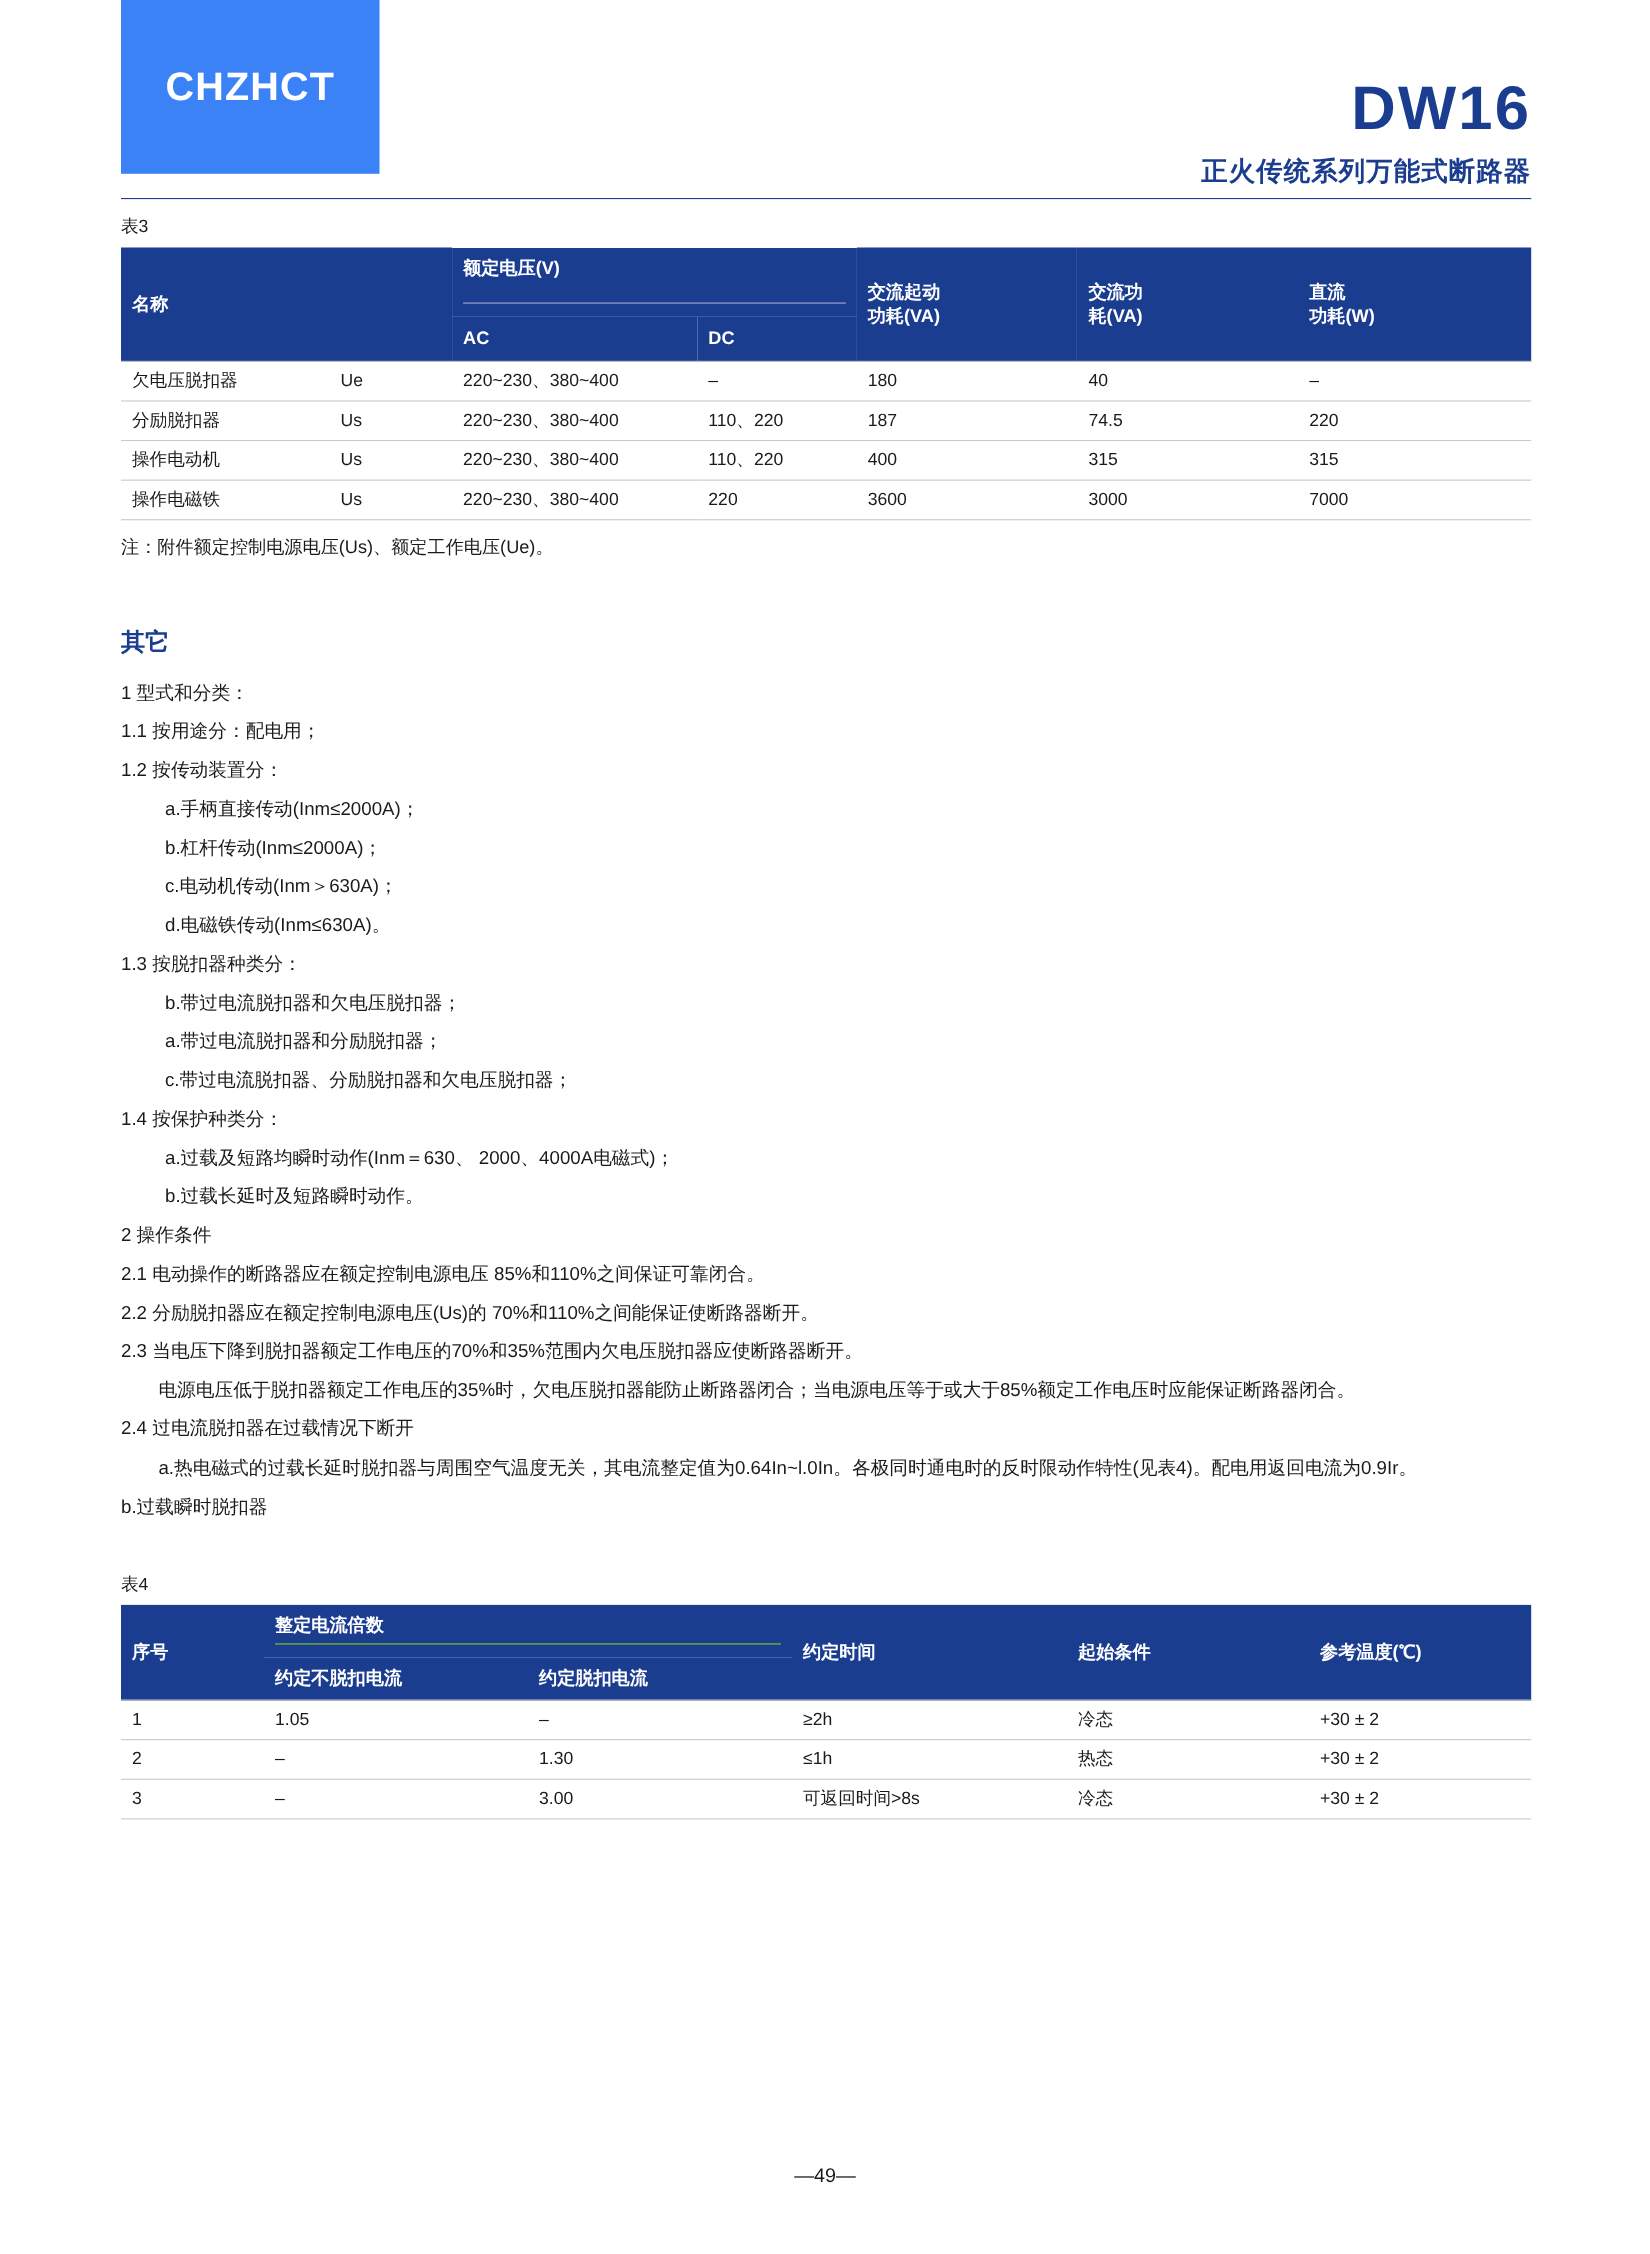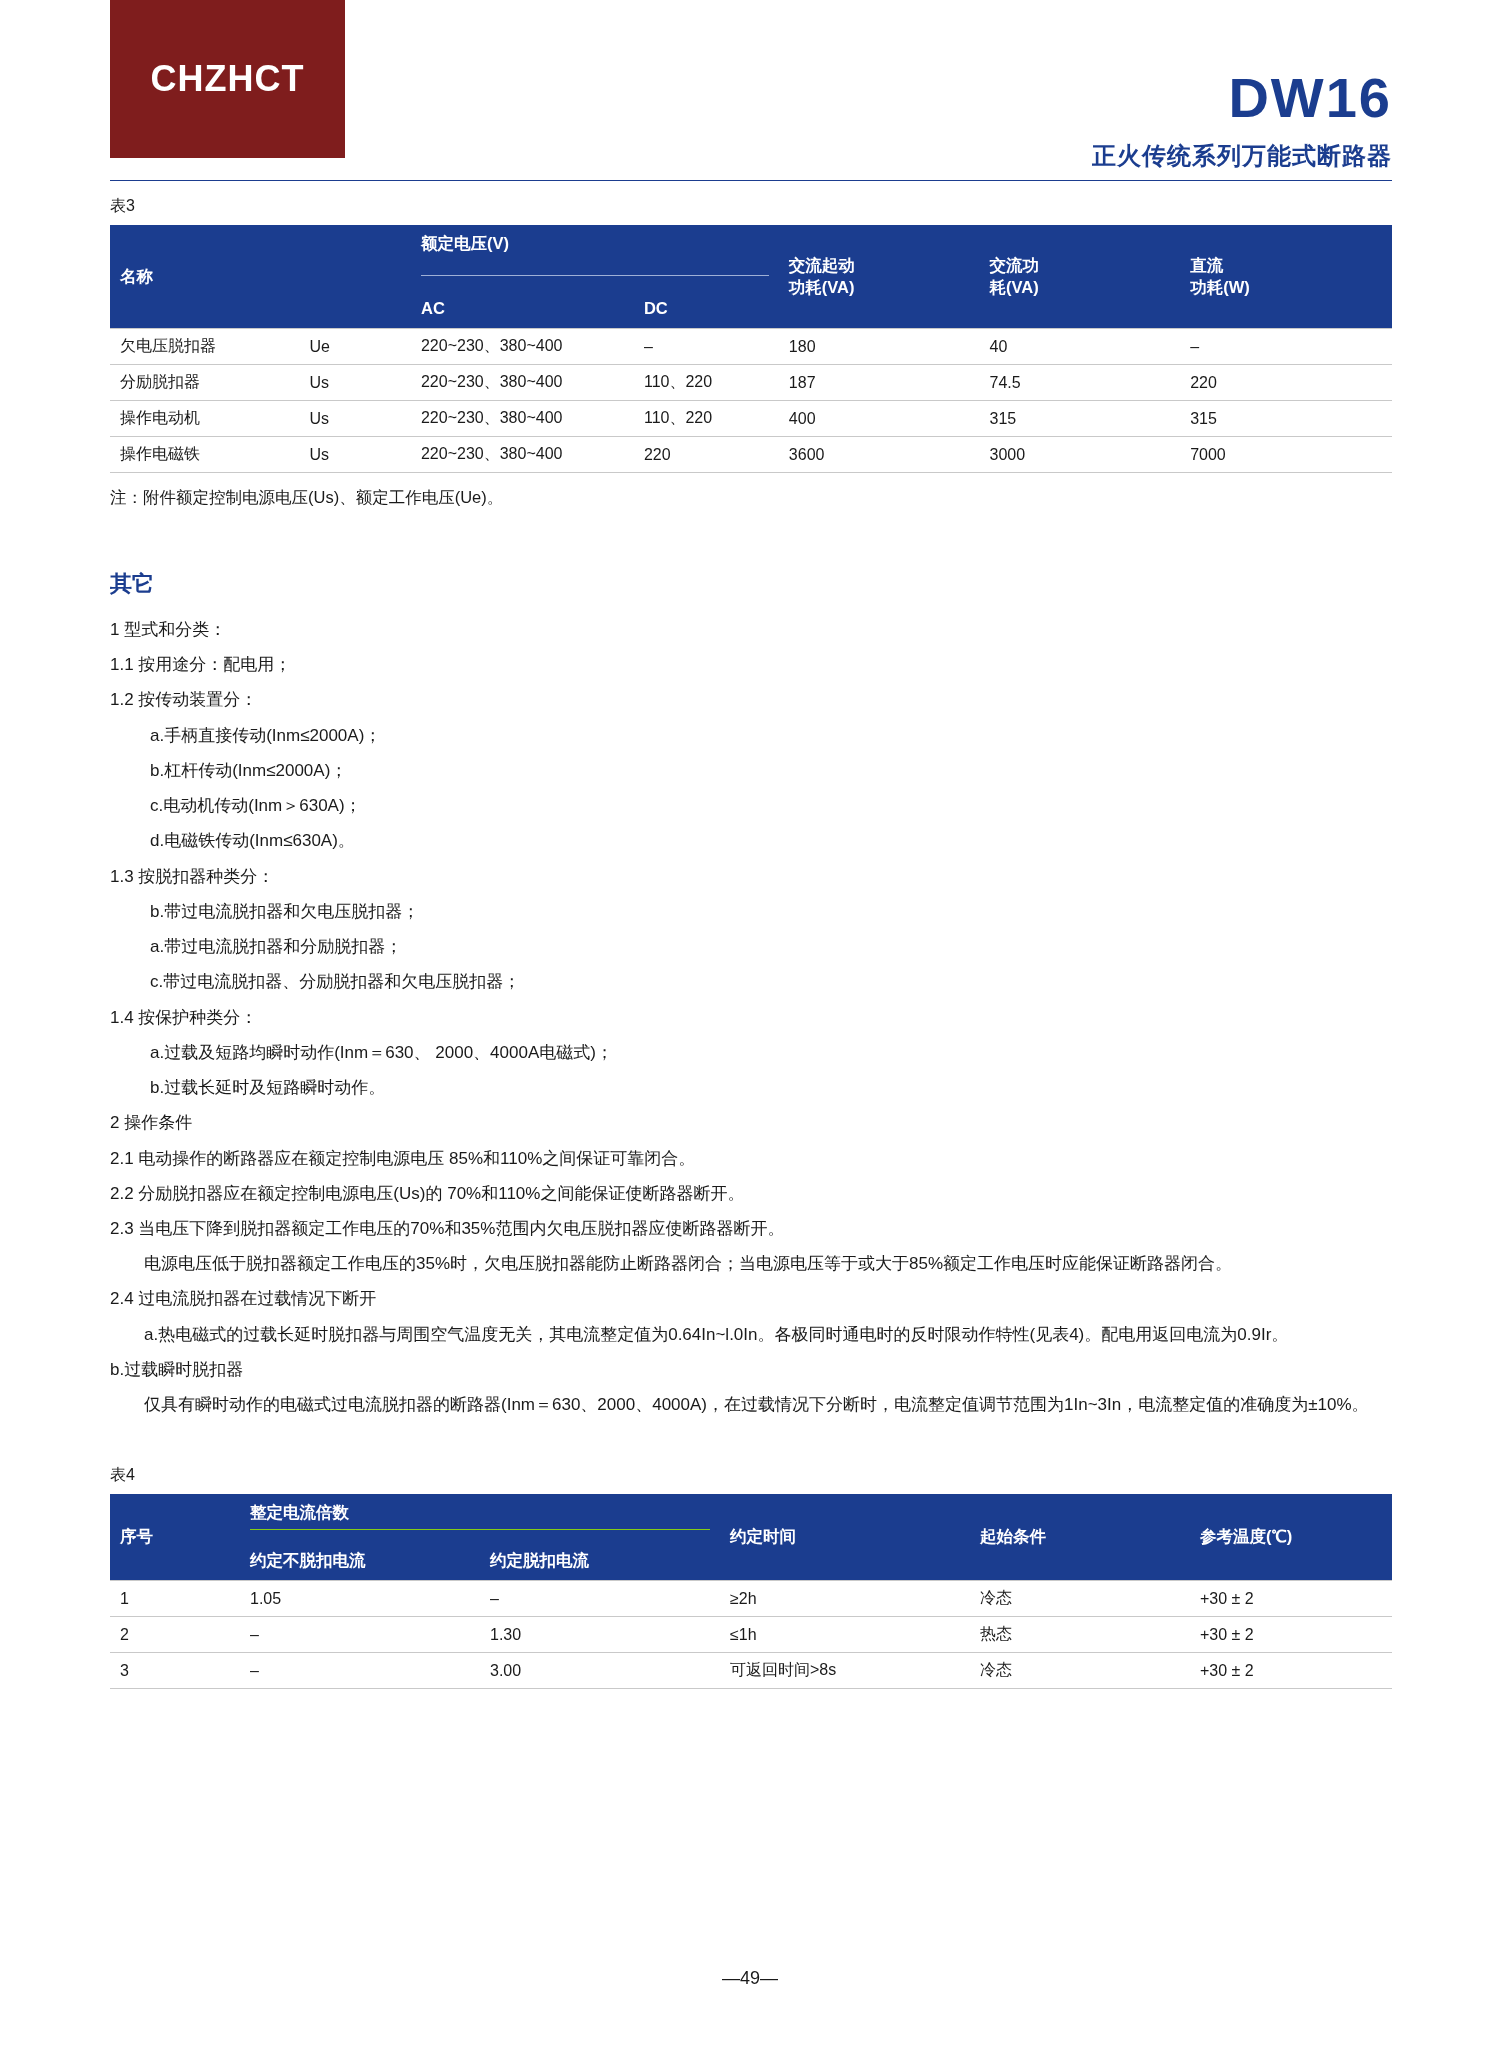--- a/index.html
+++ b/index.html
@@ -26,21 +26,21 @@
   .header {
     position: relative;
     height: 215px;
   }
   .logo-block {
     position: absolute;
     left: 110px;
     top: 0;
     width: 235px;
     height: 158px;
-    background: #7f1d1d;
+    background: #3b82f6;
     display: flex;
     align-items: center;
     justify-content: center;
   }
   .logo-text {
     color: #ffffff;
     font-size: 36px;
     font-weight: bold;
     letter-spacing: 1px;
     font-family: "Liberation Sans", sans-serif;
@@ -289,21 +289,20 @@
     <p class="para indent1">a.过载及短路均瞬时动作(Inm＝630、 2000、4000A电磁式)；</p>
     <p class="para indent1">b.过载长延时及短路瞬时动作。</p>
     <p class="para">2 操作条件</p>
     <p class="para">2.1 电动操作的断路器应在额定控制电源电压 85%和110%之间保证可靠闭合。</p>
     <p class="para">2.2 分励脱扣器应在额定控制电源电压(Us)的 70%和110%之间能保证使断路器断开。</p>
     <p class="para">2.3 当电压下降到脱扣器额定工作电压的70%和35%范围内欠电压脱扣器应使断路器断开。</p>
     <p class="para wide indent-first">电源电压低于脱扣器额定工作电压的35%时，欠电压脱扣器能防止断路器闭合；当电源电压等于或大于85%额定工作电压时应能保证断路器闭合。</p>
     <p class="para">2.4 过电流脱扣器在过载情况下断开</p>
     <p class="para wide indent-first">a.热电磁式的过载长延时脱扣器与周围空气温度无关，其电流整定值为0.64In~l.0In。各极同时通电时的反时限动作特性(见表4)。配电用返回电流为0.9Ir。</p>
     <p class="para">b.过载瞬时脱扣器</p>
-    <p class="para wide indent-first">仅具有瞬时动作的电磁式过电流脱扣器的断路器(Inm＝630、2000、4000A)，在过载情况下分断时，电流整定值调节范围为1In~3In，电流整定值的准确度为±10%。</p>
 
     <div class="table4-wrap">
       <div class="table-caption">表4</div>
       <table class="data t4">
         <thead>
           <tr class="t4-head-top">
             <th rowspan="2" style="width:110px;">序号</th>
             <th colspan="2" class="setting-group" style="width:440px;">
               <span class="grp-label">整定电流倍数</span>
             </th>

